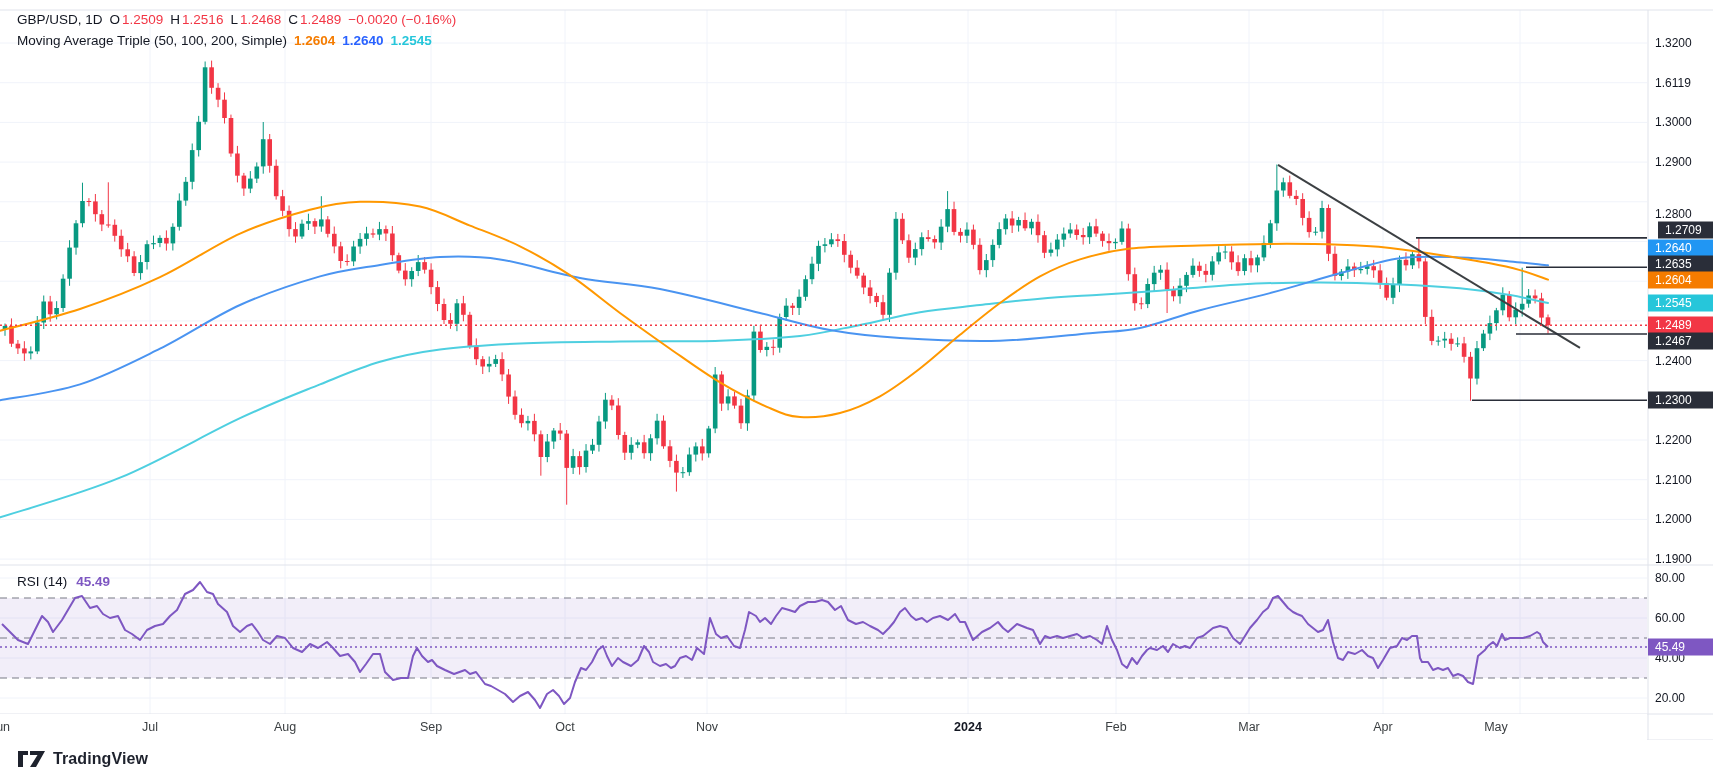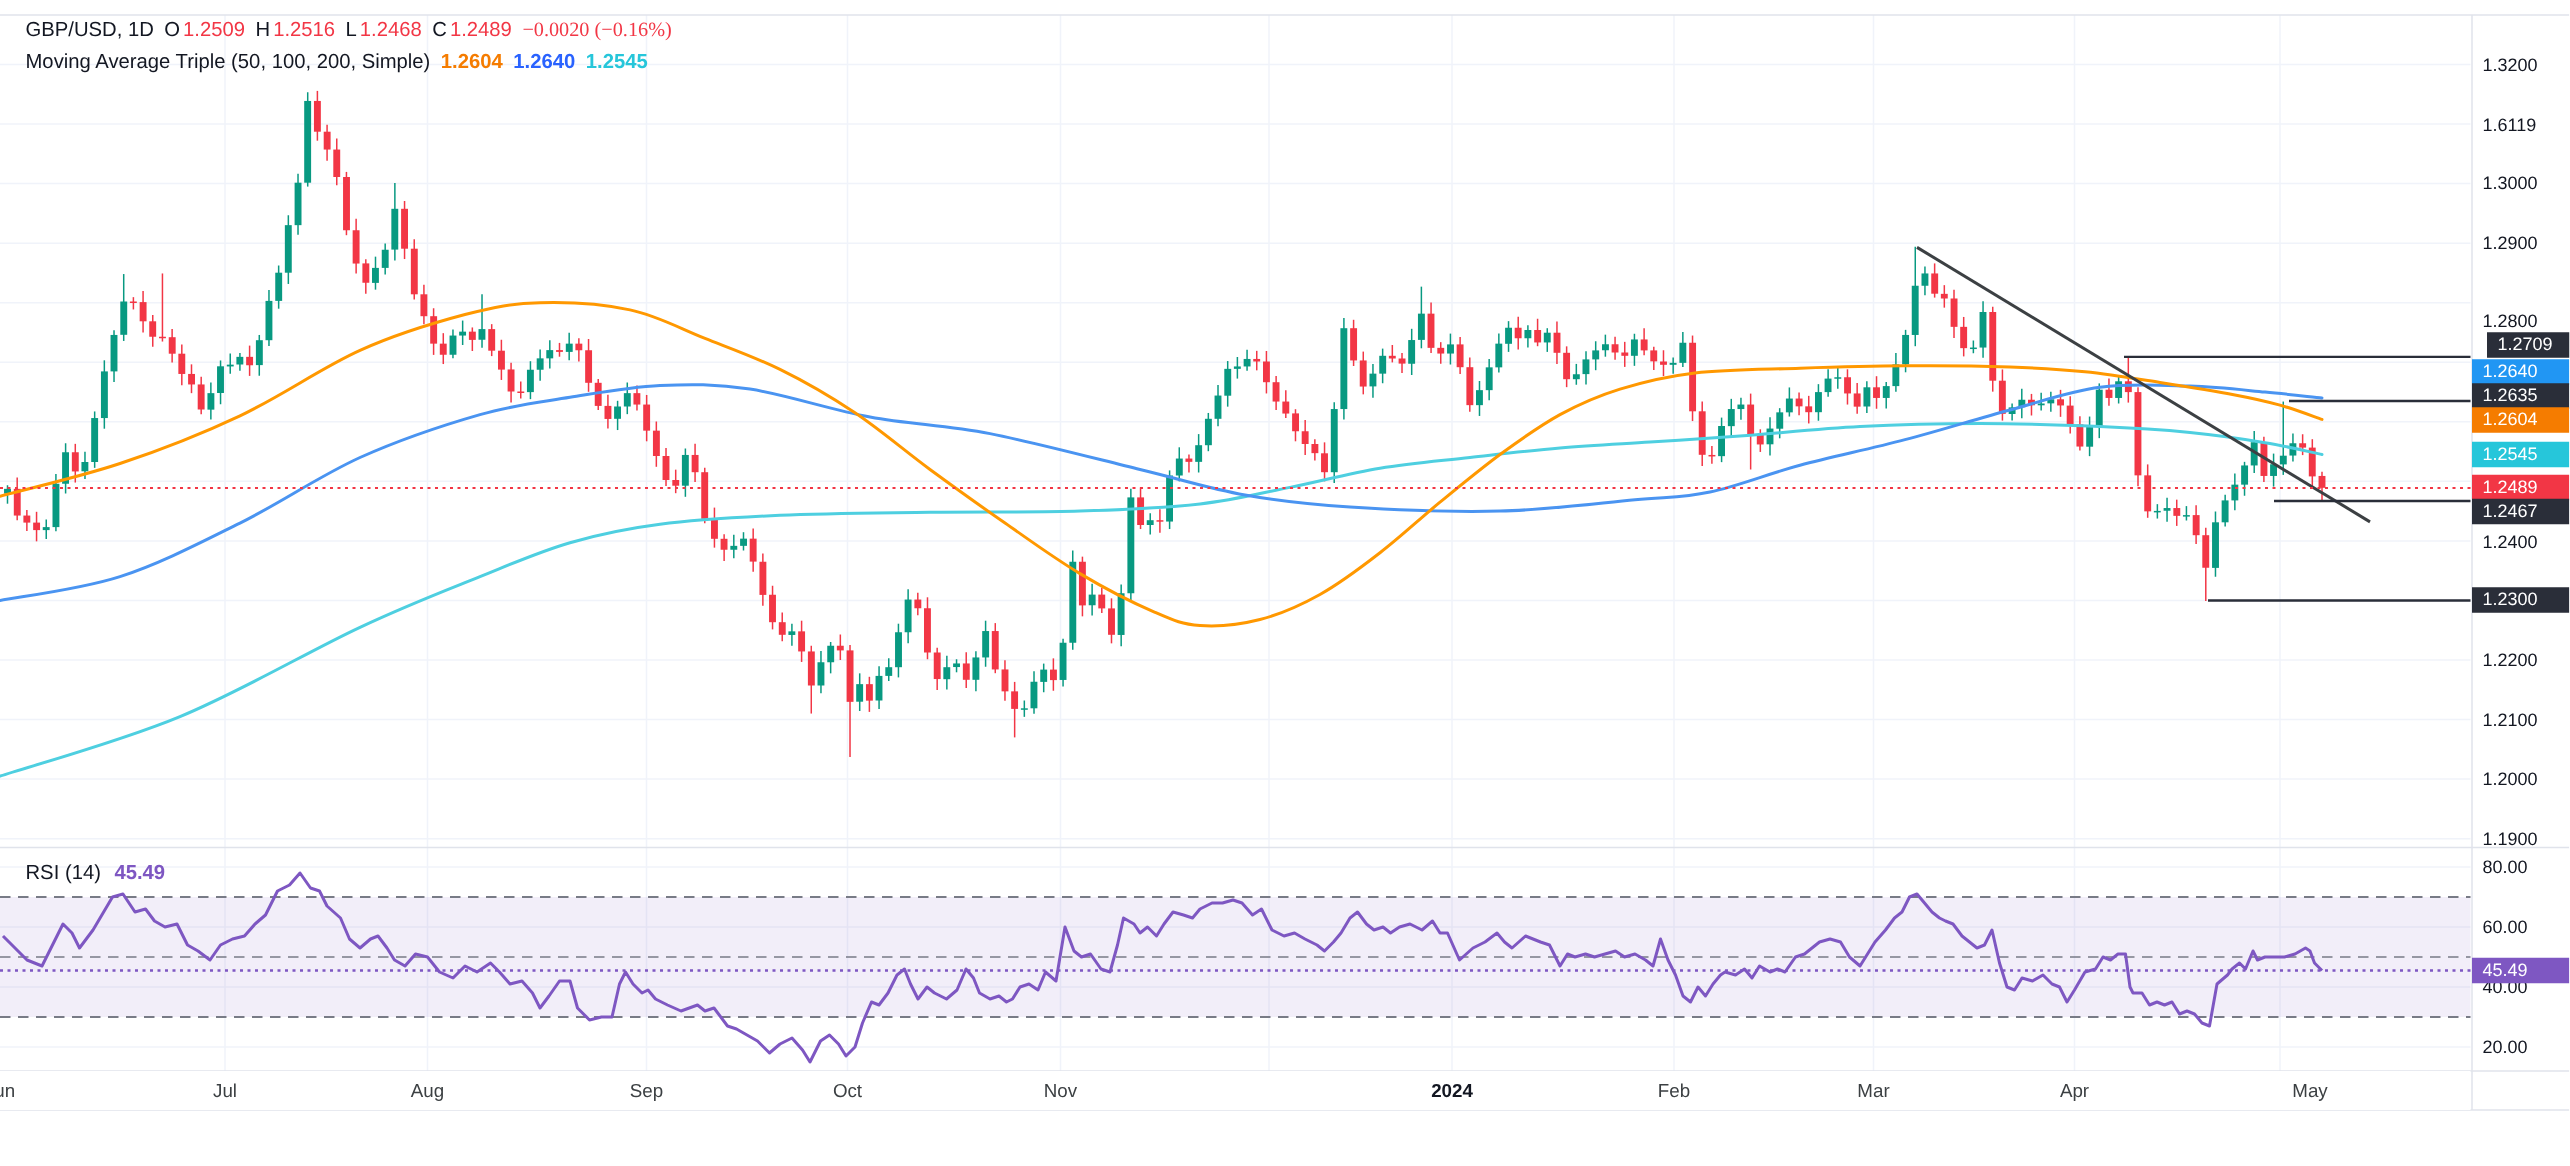--- a/index.html
+++ b/index.html
@@ -8,21 +8,21 @@
     position:relative;width:1713px;height:777px;background:#fff;overflow:hidden;
     font-family:"Liberation Sans",sans-serif;-webkit-font-smoothing:antialiased;
   }
   #chart-svg{position:absolute;left:0;top:0;}
   .legend{position:absolute;left:17px;top:12px;z-index:5;}
   .legend-row{display:flex;align-items:baseline;gap:7px;height:21px;font-size:13.5px;color:#131722;white-space:nowrap;}
   .legend-row .sym{font-weight:400;color:#131722;}
   .ohlc{display:flex;gap:2px;align-items:baseline;}
   .ohlc .k{color:#131722;}
   .ohlc .v{color:#f23645;}
-  .chg{color:#f23645;font-family:Liberation Serif, serif;}
+  .chg{color:#f23645;}
   .ma-title{color:#131722;}
   .ma-v50{color:#f57c00;font-weight:600;}
   .ma-v100{color:#2962ff;font-weight:600;}
   .ma-v200{color:#26c6da;font-weight:600;}
   .rsi-legend{position:absolute;left:17px;top:574px;z-index:5;font-size:13.5px;display:flex;gap:9px;align-items:baseline;}
   .rsi-legend .t{color:#131722;}
   .rsi-legend .v{color:#7e57c2;font-weight:600;}
   .price-axis{position:absolute;left:1648px;top:0;width:65px;height:740px;z-index:4;padding-left:19px;}
   .tick{position:absolute;left:7px;transform:translateY(-50%);font-size:12px;color:#131722;letter-spacing:0;}
   .axis-box{position:absolute;left:0;width:65px;height:17px;transform:translateY(-50%);
@@ -633,16 +633,24 @@
       <div class="month" style="left: 150px;">Jul</div>
       <div class="month" style="left: 285px;">Aug</div>
       <div class="month" style="left: 431px;">Sep</div>
       <div class="month" style="left: 565px;">Oct</div>
       <div class="month" style="left: 707px;">Nov</div>
       <div class="month" style="left: 846px; margin-top: 28px;">Dec</div>
       <div class="month bold" style="left: 968px;">2024</div>
       <div class="month" style="left: 1116px;">Feb</div>
       <div class="month" style="left: 1249px;">Mar</div>
       <div class="month" style="left: 1383px;">Apr</div>
-      <div class="month" style="left: 1540px;">May</div>
+      <div class="month" style="left: 1496px;">May</div>
     </div>
 
+  <div class="footer">
+    <svg width="29" height="18" viewBox="0 0 29 18">
+      <path d="M1 1 h10 v4 h-5 v12 h-5 z" fill="#1e222d"></path>
+      <path d="M13 1 h15 l-9 16 h-6 l7.5-12 h-7.5 z" fill="#1e222d"></path>
+      <circle cx="14.5" cy="3.5" r="0" fill="#1e222d"></circle>
+    </svg>
+    <span class="brand">TradingView</span>
+  </div>
 </div>
 
 </body></html>

